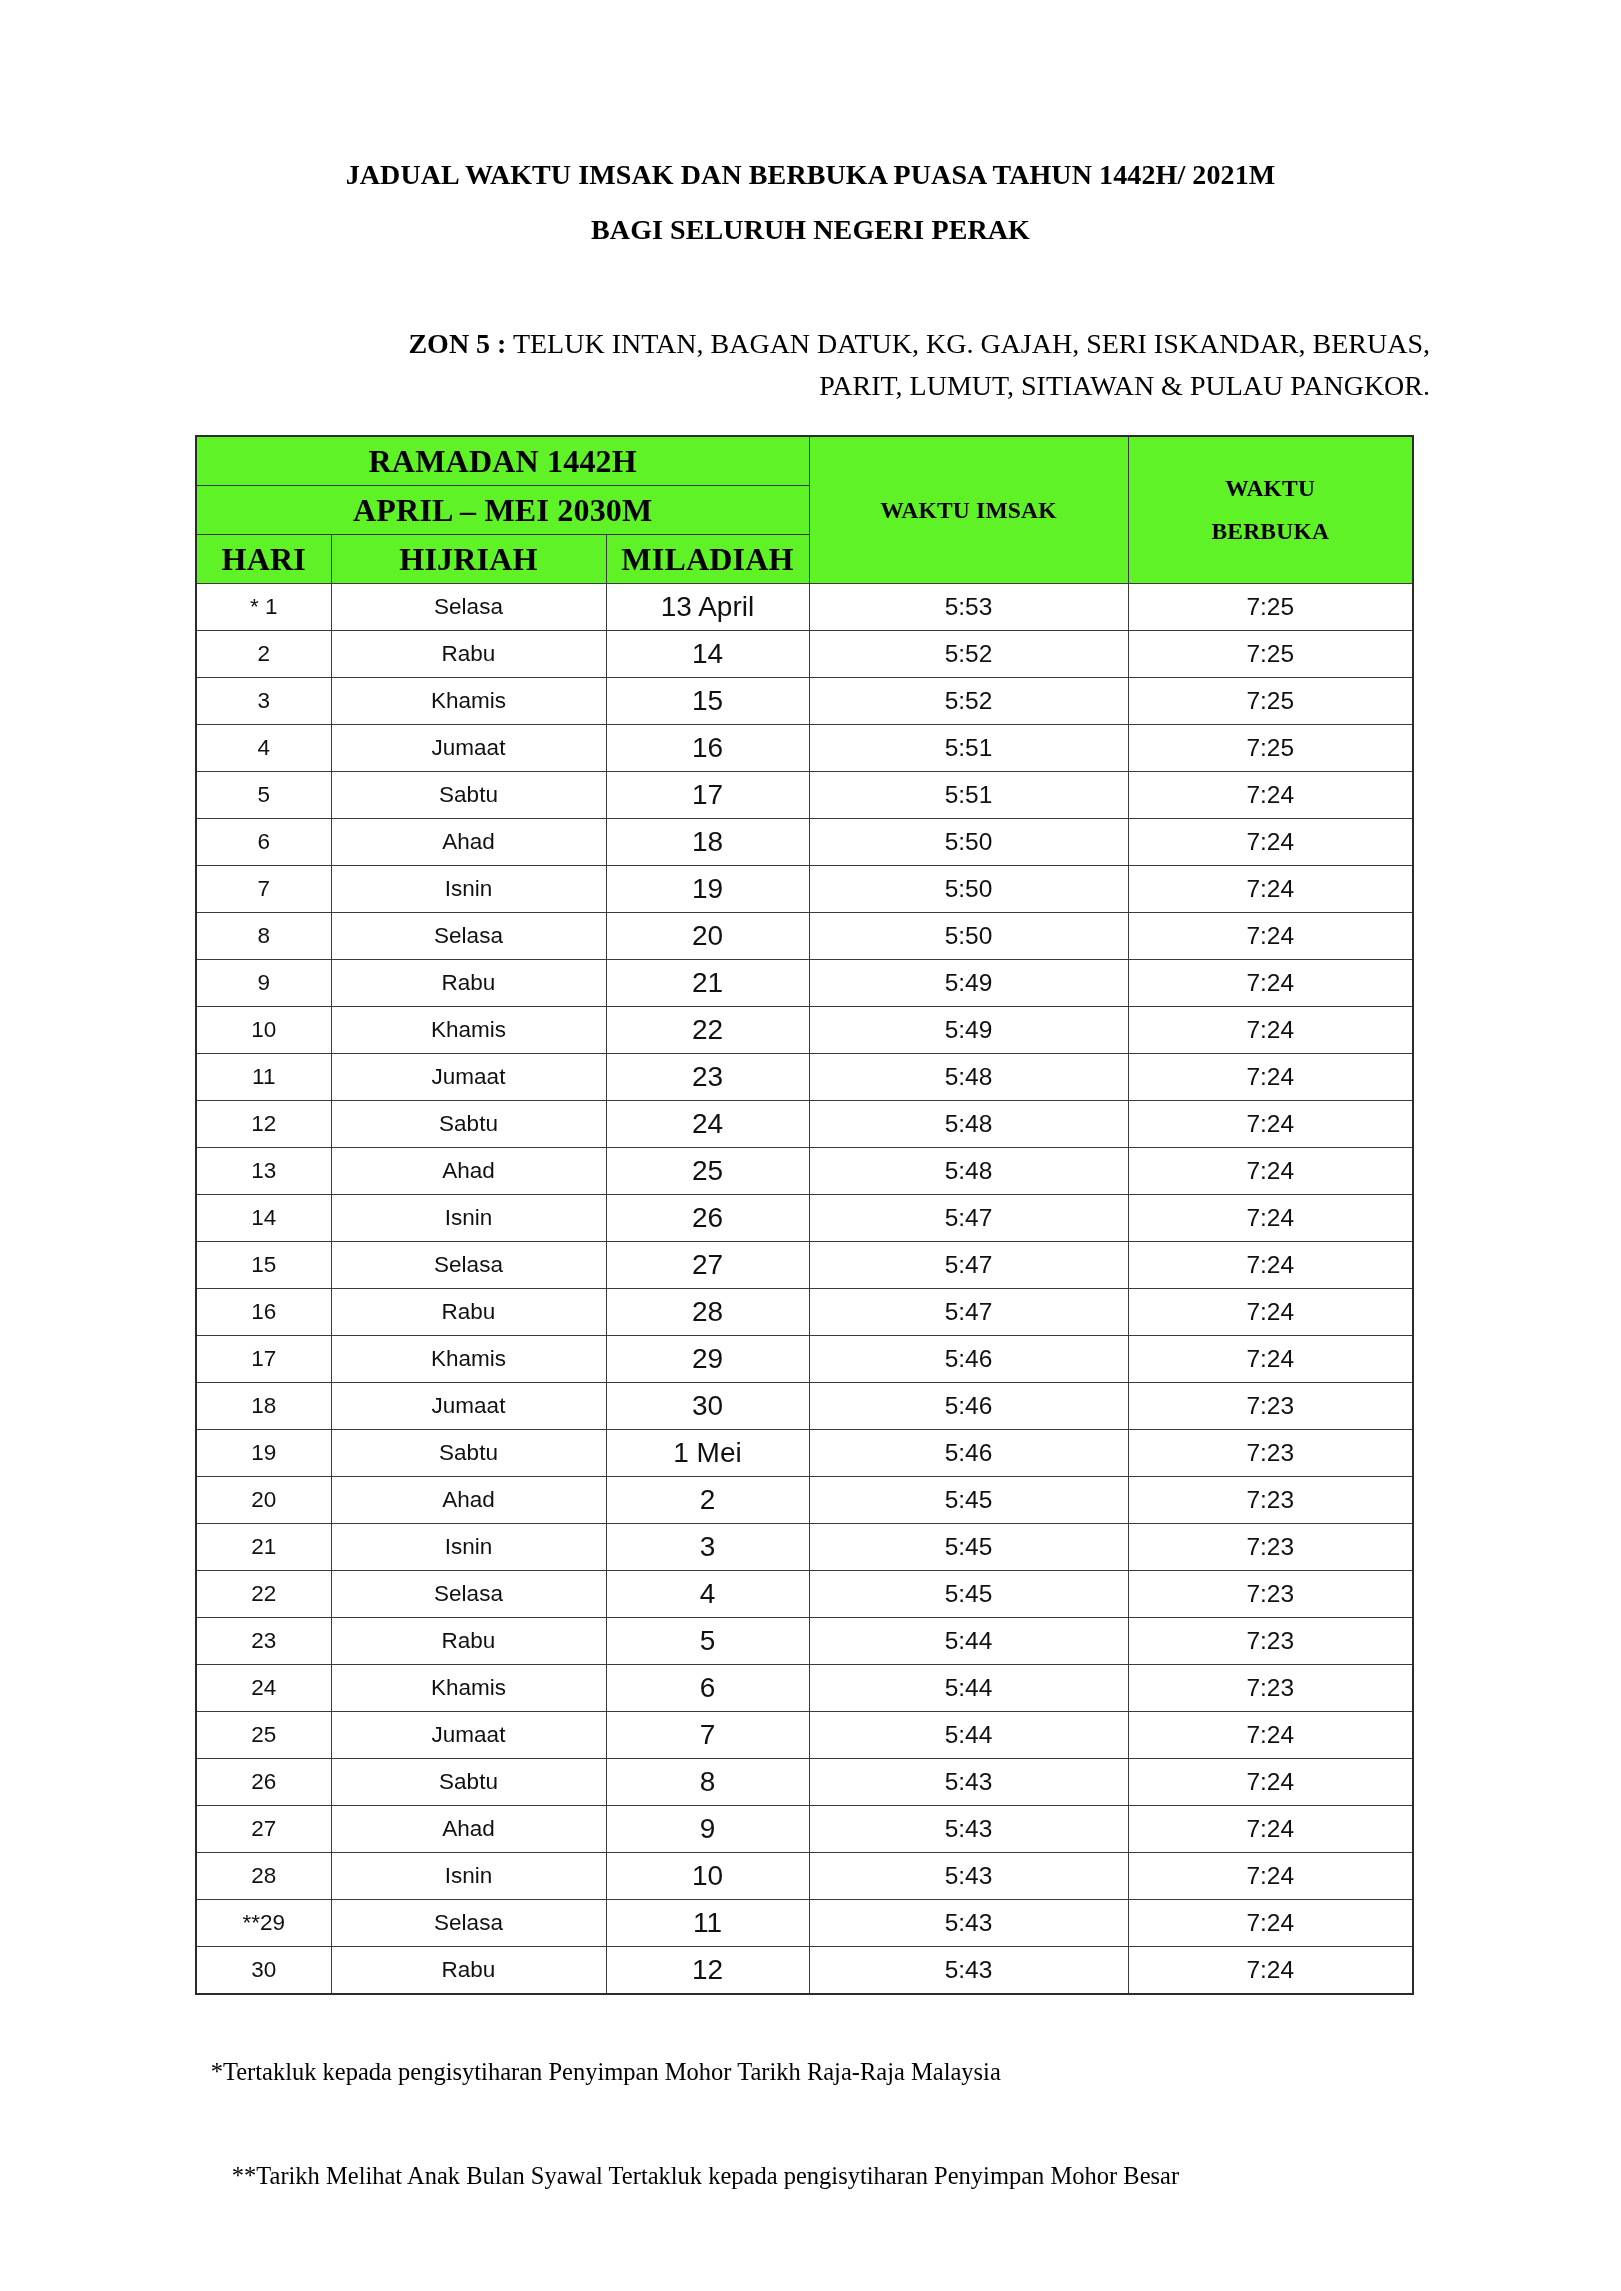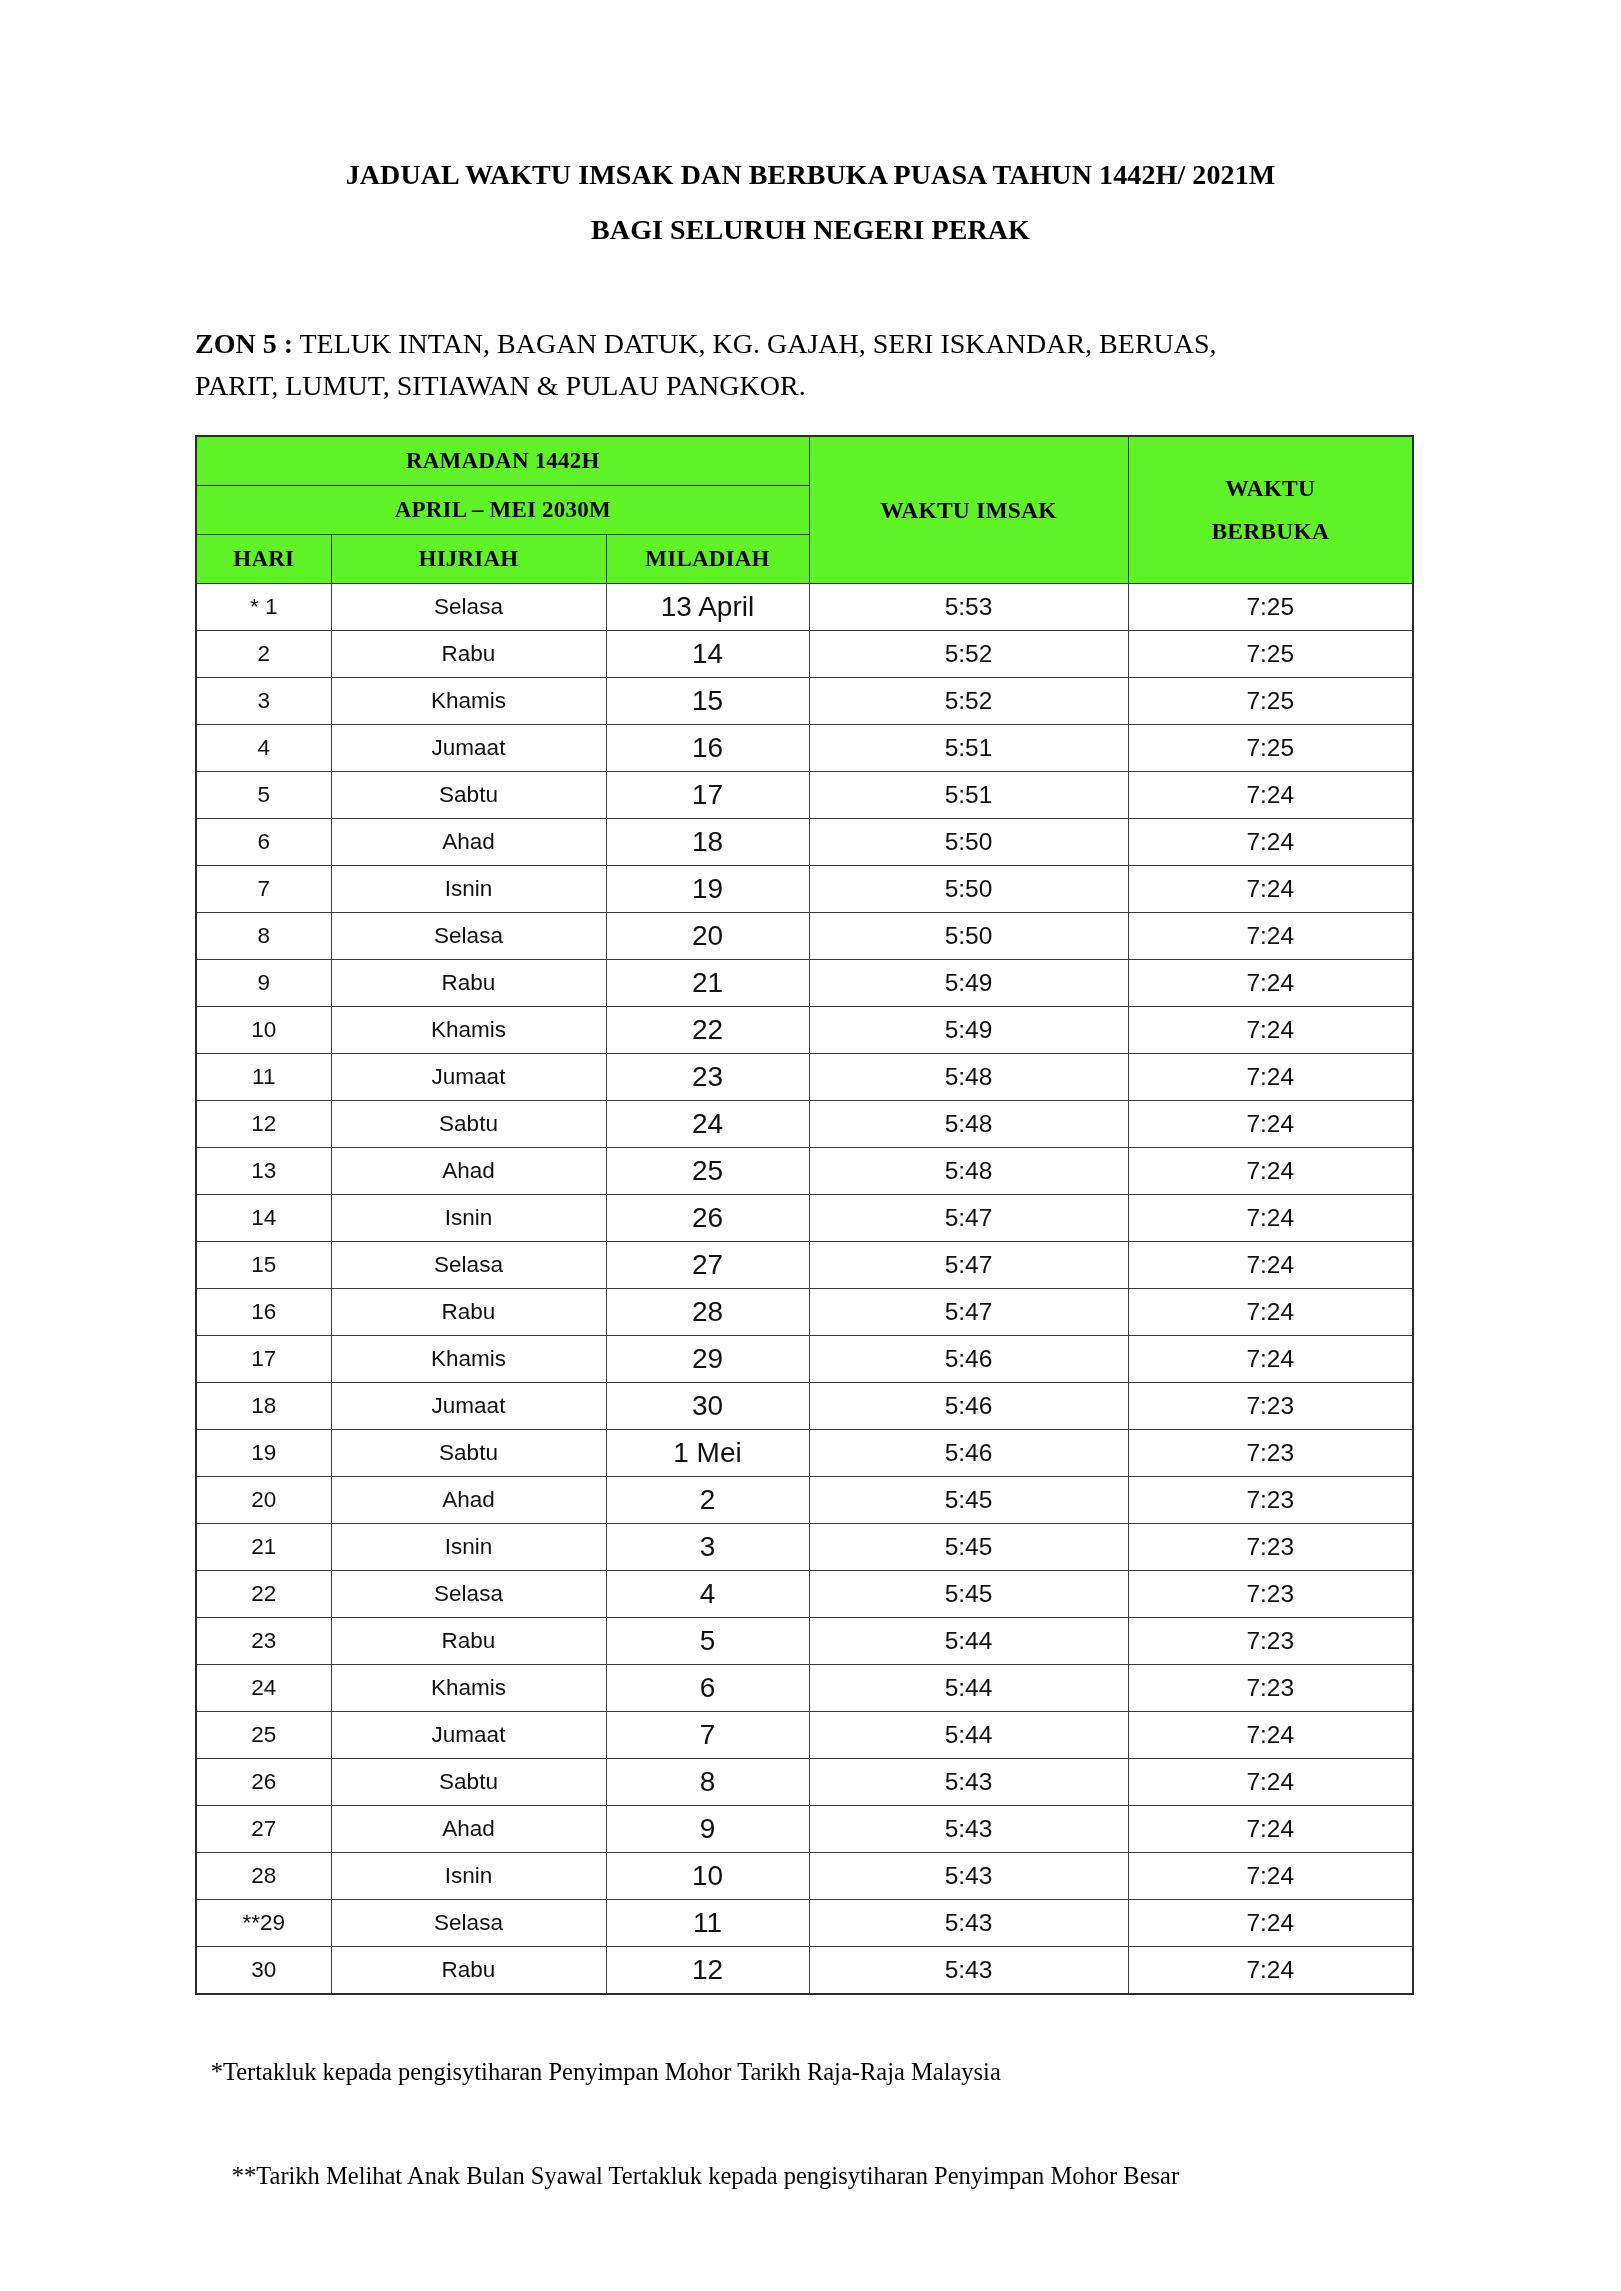--- a/index.html
+++ b/index.html
@@ -41,21 +41,21 @@
   }
 
   
   .zone-block {
     position: absolute;
     left: 195px;
     top: 323px;
     width: 1235px;
     font-size: 28px;
     line-height: 42px;
-    text-align: left;
+    text-align: right;
   }
   .zone-label {
     font-weight: bold;
   }
   .zone-text {
     font-weight: normal;
   }
 
   
   .tbl-wrap {
@@ -79,21 +79,21 @@
   col.c-hari     { width: 135px; }
   col.c-hijriah  { width: 275px; }
   col.c-miladiah { width: 203px; }
   col.c-imsak    { width: 319px; }
   col.c-berbuka  { width: 285px; }
 
   th.hd {
     background: #5FF227;
     font-family: "Liberation Serif", "DejaVu Serif", serif;
     font-weight: bold;
-    font-size: 23px;
+    font-size: 32px;
     text-align: center;
     vertical-align: middle;
     height: 48px;
     letter-spacing: 0.2px;
   }
   th.hd-tall {
     background: #5FF227;
     font-family: "Liberation Serif", "DejaVu Serif", serif;
     font-weight: bold;
     font-size: 23.5px;

